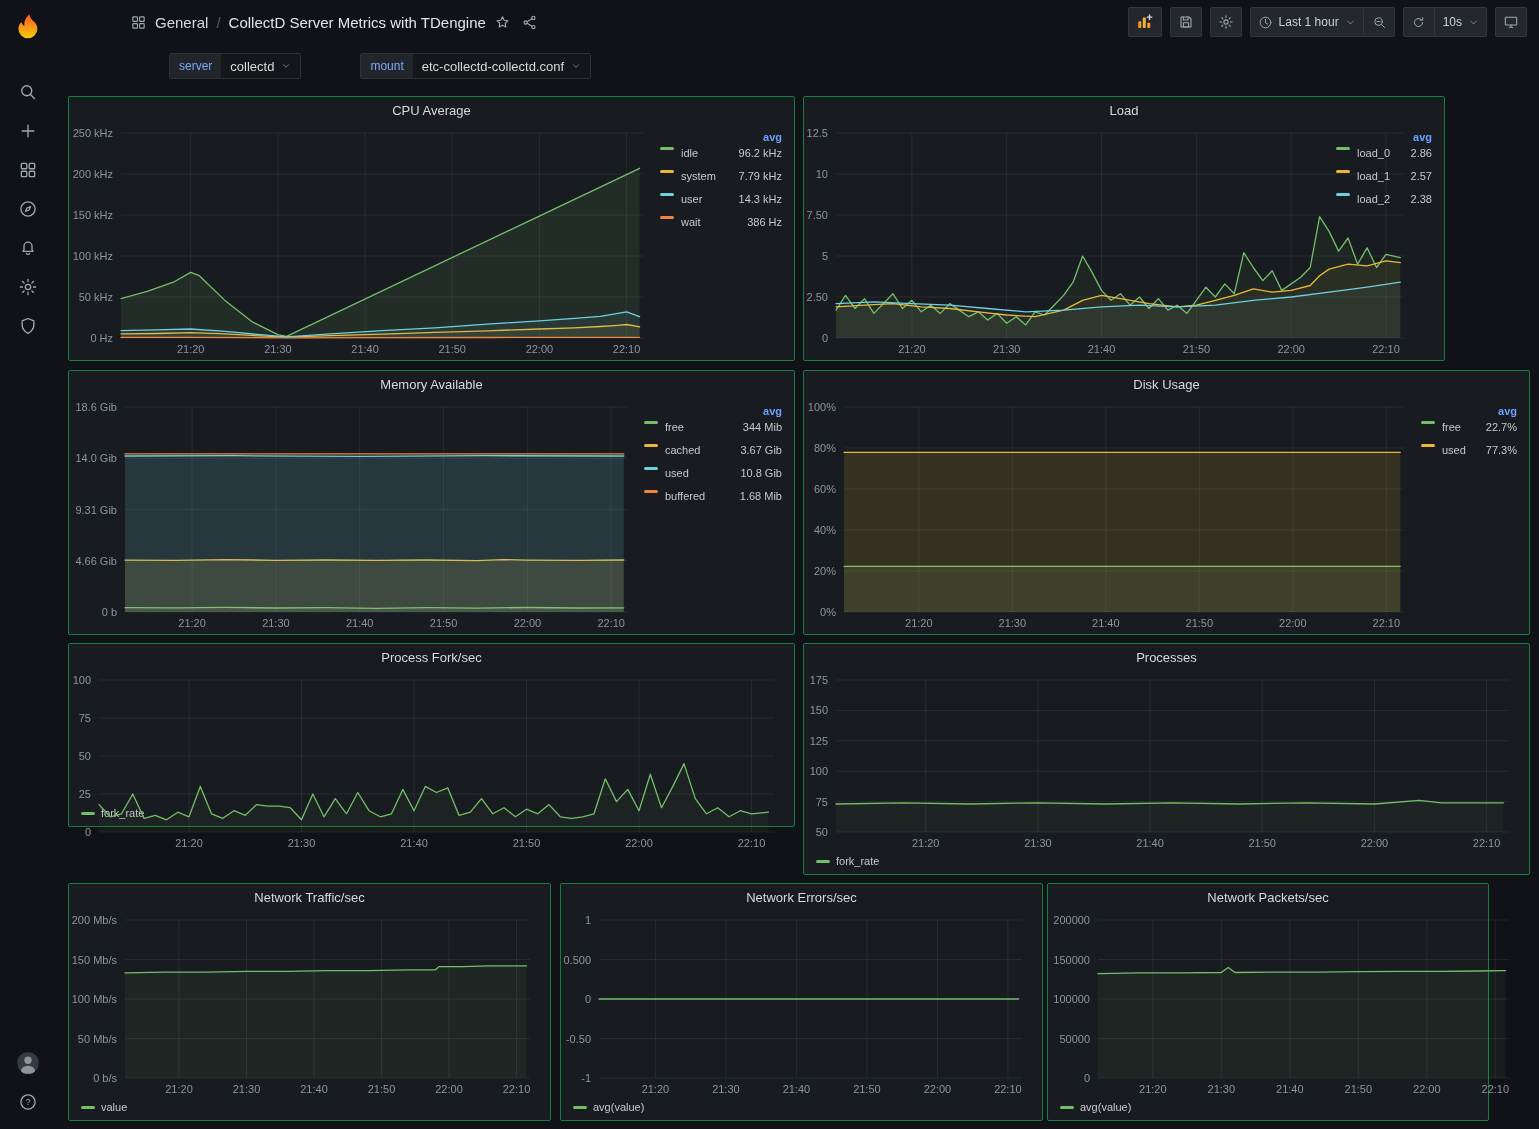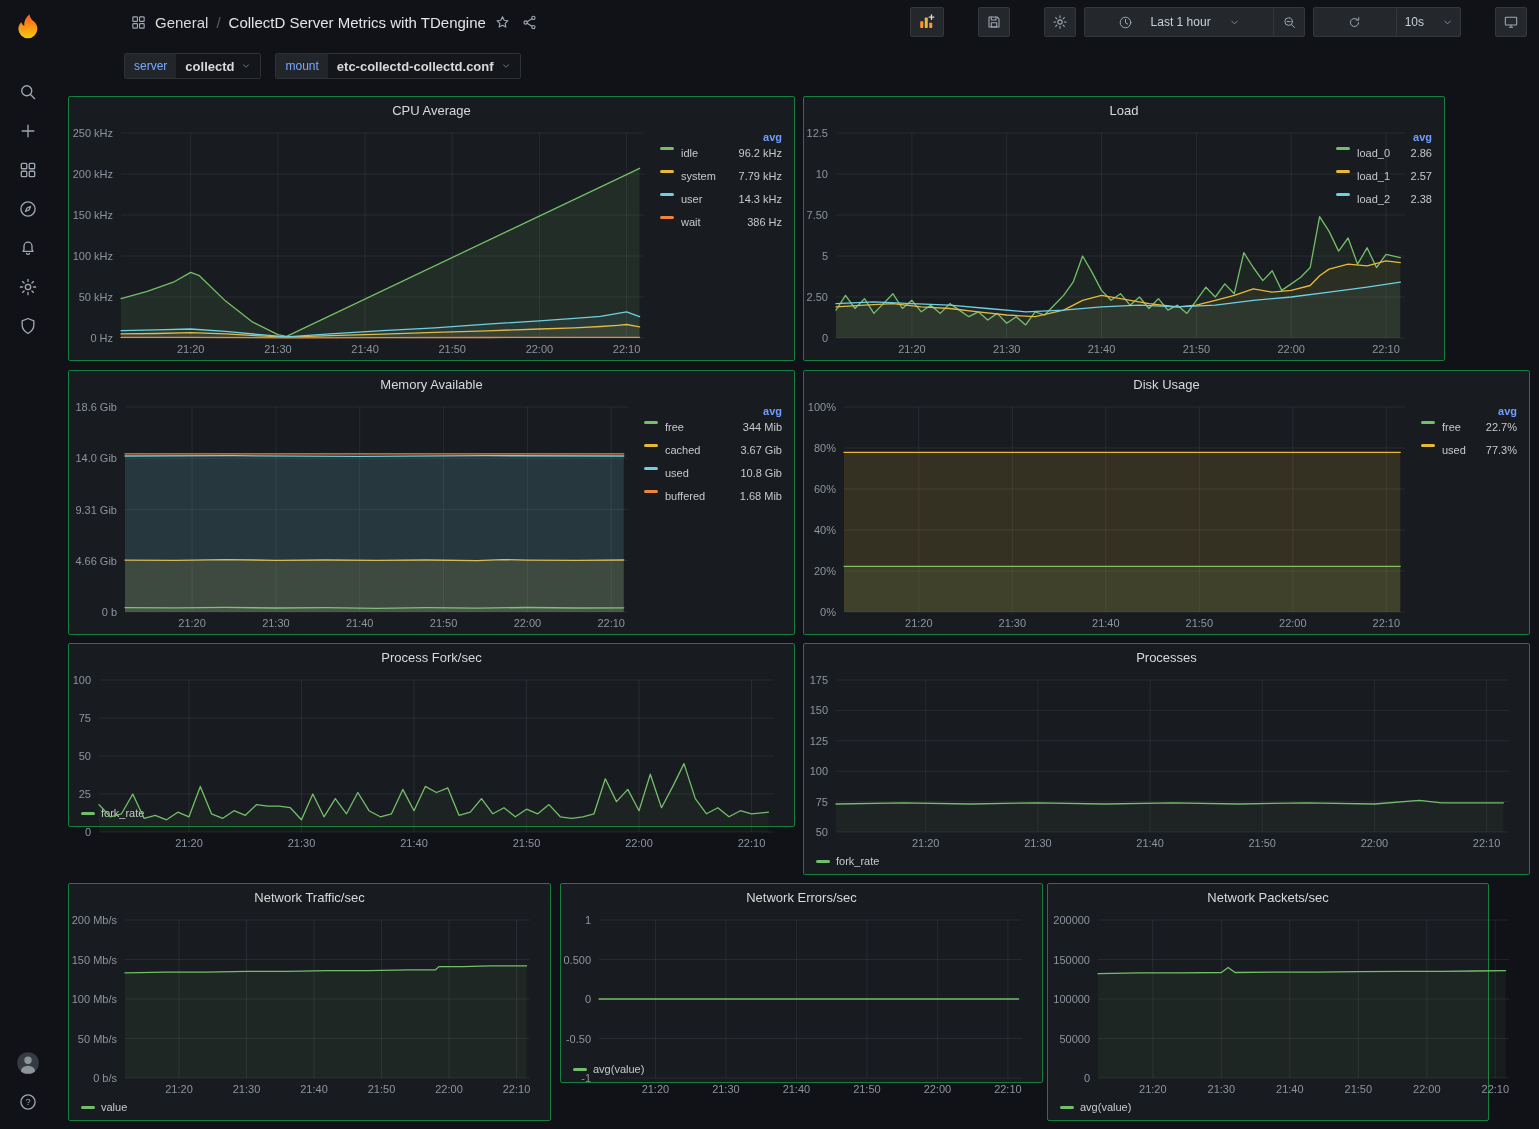--- a/index.html
+++ b/index.html
@@ -17,34 +17,34 @@
   .icon { stroke:#9fa7b3; fill:none; stroke-width:1.6; stroke-linecap:round; stroke-linejoin:round; }
 
   
   .topnav { position:absolute; left:60px; right:0; top:0; height:44px;
     display:flex; align-items:center; padding:0 12px 0 14px; }
   .crumbs { display:flex; align-items:center; gap:8px; font-size:15px; }
   .crumb-sep { color:#5a5f66; }
   .nav-title { color:#e3e4e6; }
   .mini-btn { background:none; border:none; cursor:pointer; display:flex; align-items:center; padding:2px; margin-left:6px; }
   .nav-right { margin-left:auto; display:flex; align-items:center; gap:8px; }
-  .tbtn { height:30px; min-width:30px; display:flex; align-items:center; justify-content:center; gap:18px;
+  .tbtn { height:30px; min-width:30px; display:flex; align-items:center; justify-content:center; gap:6px;
     background:#24272c; border:1px solid #34373c; border-radius:2px; color:#c7d0d9; font-size:12px;
-    padding:0 7px; cursor:pointer; font-family:inherit; white-space:nowrap;margin-left:26px; }
+    padding:0 7px; cursor:pointer; font-family:inherit; white-space:nowrap; }
   .btn-group { display:flex; align-items:stretch; background:#24272c; border:1px solid #34373c; border-radius:2px; }
   .btn-group .tbtn { border:none; background:none; height:28px; }
   .btn-group .tbtn + .tbtn { border-left:1px solid #34373c;padding-left:8px; }
 
   
   .subnav { position:absolute; left:56px; top:44px; height:44px; display:flex; align-items:center;
     gap:14px; padding:0 12px; }
-  .var-group { display:flex; align-items:stretch; height:26px; border:1px solid #2c3235; border-radius:2px; overflow:hidden; cursor:pointer; }
+  .var-group { display:flex; align-items:stretch; height:26px; border:1px solid #2c3235; border-radius:2px; overflow:hidden; cursor:pointer;margin-left:45px; }
   .var-label { display:flex; align-items:center; padding:0 9px; background:#22262b; color:#79a7ff; font-size:12px; }
   .var-value { display:flex; align-items:center; gap:7px; padding:0 9px; background:#141619; color:#d8d9da;
-    font-size:13px; border:none; cursor:pointer; font-family:inherit;font-weight:bold; }
+    font-size:13px; border:none; cursor:pointer; font-family:inherit; }
 
   
   .main { position:absolute; left:56px; top:0; right:0; bottom:0; }
   .panel { position:absolute; background:#181b1f; border:1px solid #15803d; border-radius:2px;
     display:flex; flex-direction:column; }
   .p-title { height:26px; flex:0 0 26px; display:flex; align-items:center; justify-content:center;
     font-size:13px; font-weight:500; color:#d8d9da; cursor:pointer; }
   .p-body { flex:1; min-height:0; display:flex; padding:2px 8px 2px 2px; }
   .p-body.col { flex-direction:column; padding:2px 10px 4px 2px; }
   .chart { flex:1; min-width:0; min-height:0; position:relative; }
@@ -620,21 +620,21 @@
           </div>
         <div class="legend-bottom">
             <span class="lg-item">
               <span class="lg-swatch" style="background:#73bf69"></span>
               <span class="lg-name">value</span>
             </span>
           </div>
       </div>
     </section>
 
-    <section class="panel" style="left:504px;top:883px;width:483px;height:200px">
+    <section class="panel" style="left:504px;top:883px;width:483px;height:238px">
       <header class="p-title">
           <span>Network Errors/sec</span>
         </header>
       <div class="p-body col">
         <div class="chart">
             <svg width="469" height="186">
               <line x1="36" y1="166.0" x2="459" y2="166.0" stroke="rgba(204,204,220,0.09)"></line>
               <text x="28" y="170" text-anchor="end">-1</text>
               <line x1="36" y1="126.5" x2="459" y2="126.5" stroke="rgba(204,204,220,0.09)"></line>
               <text x="28" y="130.5" text-anchor="end">-0.50</text>

